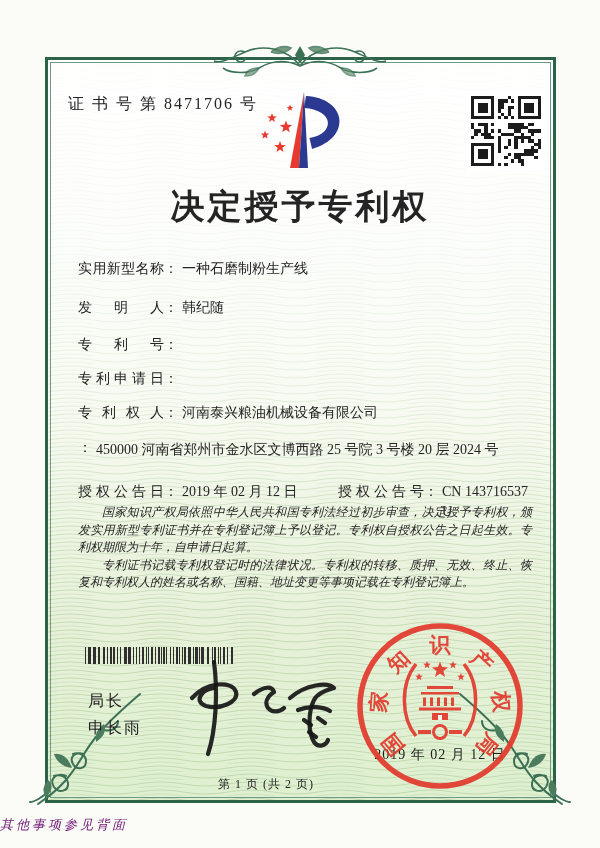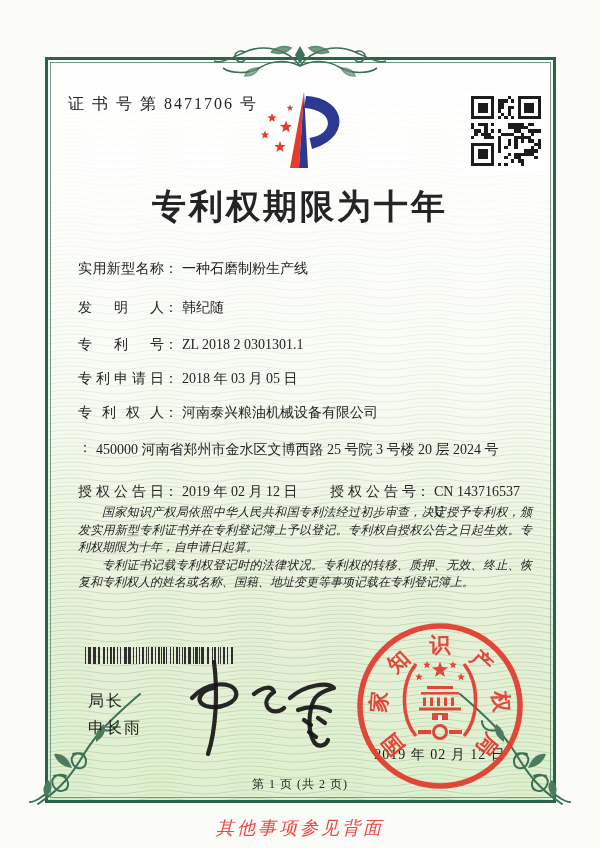--- a/index.html
+++ b/index.html
@@ -32,43 +32,43 @@
   .qr svg{width:70px;height:70px;}
   .title{position:absolute;z-index:5;left:0;width:600px;top:184px;text-align:center;
          font-size:34px;font-weight:bold;letter-spacing:3px;}
   
   .frow{position:absolute;z-index:5;left:78px;width:454px;display:flex;font-size:14px;line-height:20px;font-family:Liberation Serif, serif;}
   .flabel{display:inline-block;width:86px;text-align:justify;text-align-last:justify;flex:none;}
   .fcolon{flex:none;margin:0 4px 0 0;}
   .fvalue{flex:1;}
   .frow.addr .fvalue{width:360px;line-height:23px;}
   .fgroup2{position:absolute;left:252px;top:0;display:flex;}
-  .fgroup2 .flabel{width:86px;}
+  .fgroup2 .flabel{width:86px;margin-left:8px;}
   
   .paras{position:absolute;z-index:5;left:78px;top:504px;width:454px;
          font-size:12px;line-height:17.5px;font-style:italic;text-align:justify;}
   .paras p{margin:0;text-indent:2em;}
   
   .barcode{position:absolute;z-index:5;left:85px;top:647px;width:152px;height:17px;}
   .barcode i{position:absolute;top:0;bottom:0;background:#2f2f2f;}
   .signer{position:absolute;z-index:5;left:88px;top:691px;
           font-family:"Liberation Sans","DejaVu Sans",sans-serif;font-size:16px;letter-spacing:2px;color:#222;}
   .signer div{margin-bottom:6px;}
   .signature{position:absolute;z-index:6;left:148px;top:652px;width:190px;height:112px;}
   .signature path{stroke:#161616;stroke-width:4.2;fill:none;stroke-linecap:round;stroke-linejoin:round;opacity:.92;}
   .seal{position:absolute;z-index:7;left:354px;top:620px;width:172px;height:172px;opacity:.93;}
   .seal circle.ring{stroke:var(--seal-red,#e23b2e);stroke-width:5.5;fill:none;}
   #seal-text text{font-size:21px;font-weight:bold;fill:var(--seal-red,#e23b2e);
                   text-anchor:middle;dominant-baseline:central;
                   font-family:"Liberation Serif","DejaVu Serif",serif;}
   .seal-date{position:absolute;z-index:6;left:352px;top:746px;width:176px;text-align:center;
              font-size:14px;letter-spacing:1px;color:#1d1d1d;}
-  .page-num{position:absolute;z-index:5;left:0;width:600px;top:776px;text-align:center;font-size:12px;letter-spacing:1px;}
-  .back-note{position:absolute;z-index:5;left:0;width:600px;top:816px;text-align:center;
-             font-size:18px;font-style:italic;letter-spacing:3px;color:#ef4444;}
+  .page-num{position:absolute;z-index:5;left:0;width:532px;top:776px;text-align:center;font-size:12px;letter-spacing:1px;}
+  .back-note{position:absolute;z-index:5;left:0;width:600px;top:816px;text-align:left;
+             font-size:13px;font-style:italic;letter-spacing:3px;color:#701a75;}
 </style>
 </head>
 <body>
 
 <div class="page">
 
   <div class="cert-area">
     <svg class="bg-waves" xmlns="http://www.w3.org/2000/svg">
       <defs>
         <pattern id="waves" width="90" height="8" patternUnits="userSpaceOnUse">
@@ -332,41 +332,39 @@
           <rect x="4" y="20" width="1" height="1"></rect>
           <rect x="5" y="20" width="1" height="1"></rect>
           <rect x="6" y="20" width="1" height="1"></rect>
           <rect x="8" y="20" width="1" height="1"></rect>
           <rect x="10" y="20" width="1" height="1"></rect>
           <rect x="15" y="20" width="1" height="1"></rect>
         </g>
     </svg>
   </div>
 
-  <div class="title">专利权期限为十年</div>
+  <div class="title">决定授予专利权</div>
 
   <div class="frow" style="top:259px">
     <span class="flabel">实用新型名称</span>
       <span class="fcolon">：</span>
       <span class="fvalue">一种石磨制粉生产线</span>
   </div>
   <div class="frow" style="top:298px">
     <span class="flabel">发明人</span>
       <span class="fcolon">：</span>
       <span class="fvalue">韩纪随</span>
   </div>
   <div class="frow" style="top:335px">
     <span class="flabel">专利号</span>
       <span class="fcolon">：</span>
-      <span class="fvalue">ZL 2018 2 0301301.1</span>
   </div>
   <div class="frow" style="top:369px">
     <span class="flabel">专利申请日</span>
       <span class="fcolon">：</span>
-      <span class="fvalue">2018 年 03 月 05 日</span>
   </div>
   <div class="frow" style="top:403px">
     <span class="flabel">专利权人</span>
       <span class="fcolon">：</span>
       <span class="fvalue">河南泰兴粮油机械设备有限公司</span>
   </div>
   <div class="frow addr" style="top:438px">
       <span class="fcolon">：</span>
       <span class="fvalue">450000 河南省郑州市金水区文博西路 25 号院 3 号楼 20 层 2024 号</span>
   </div>

